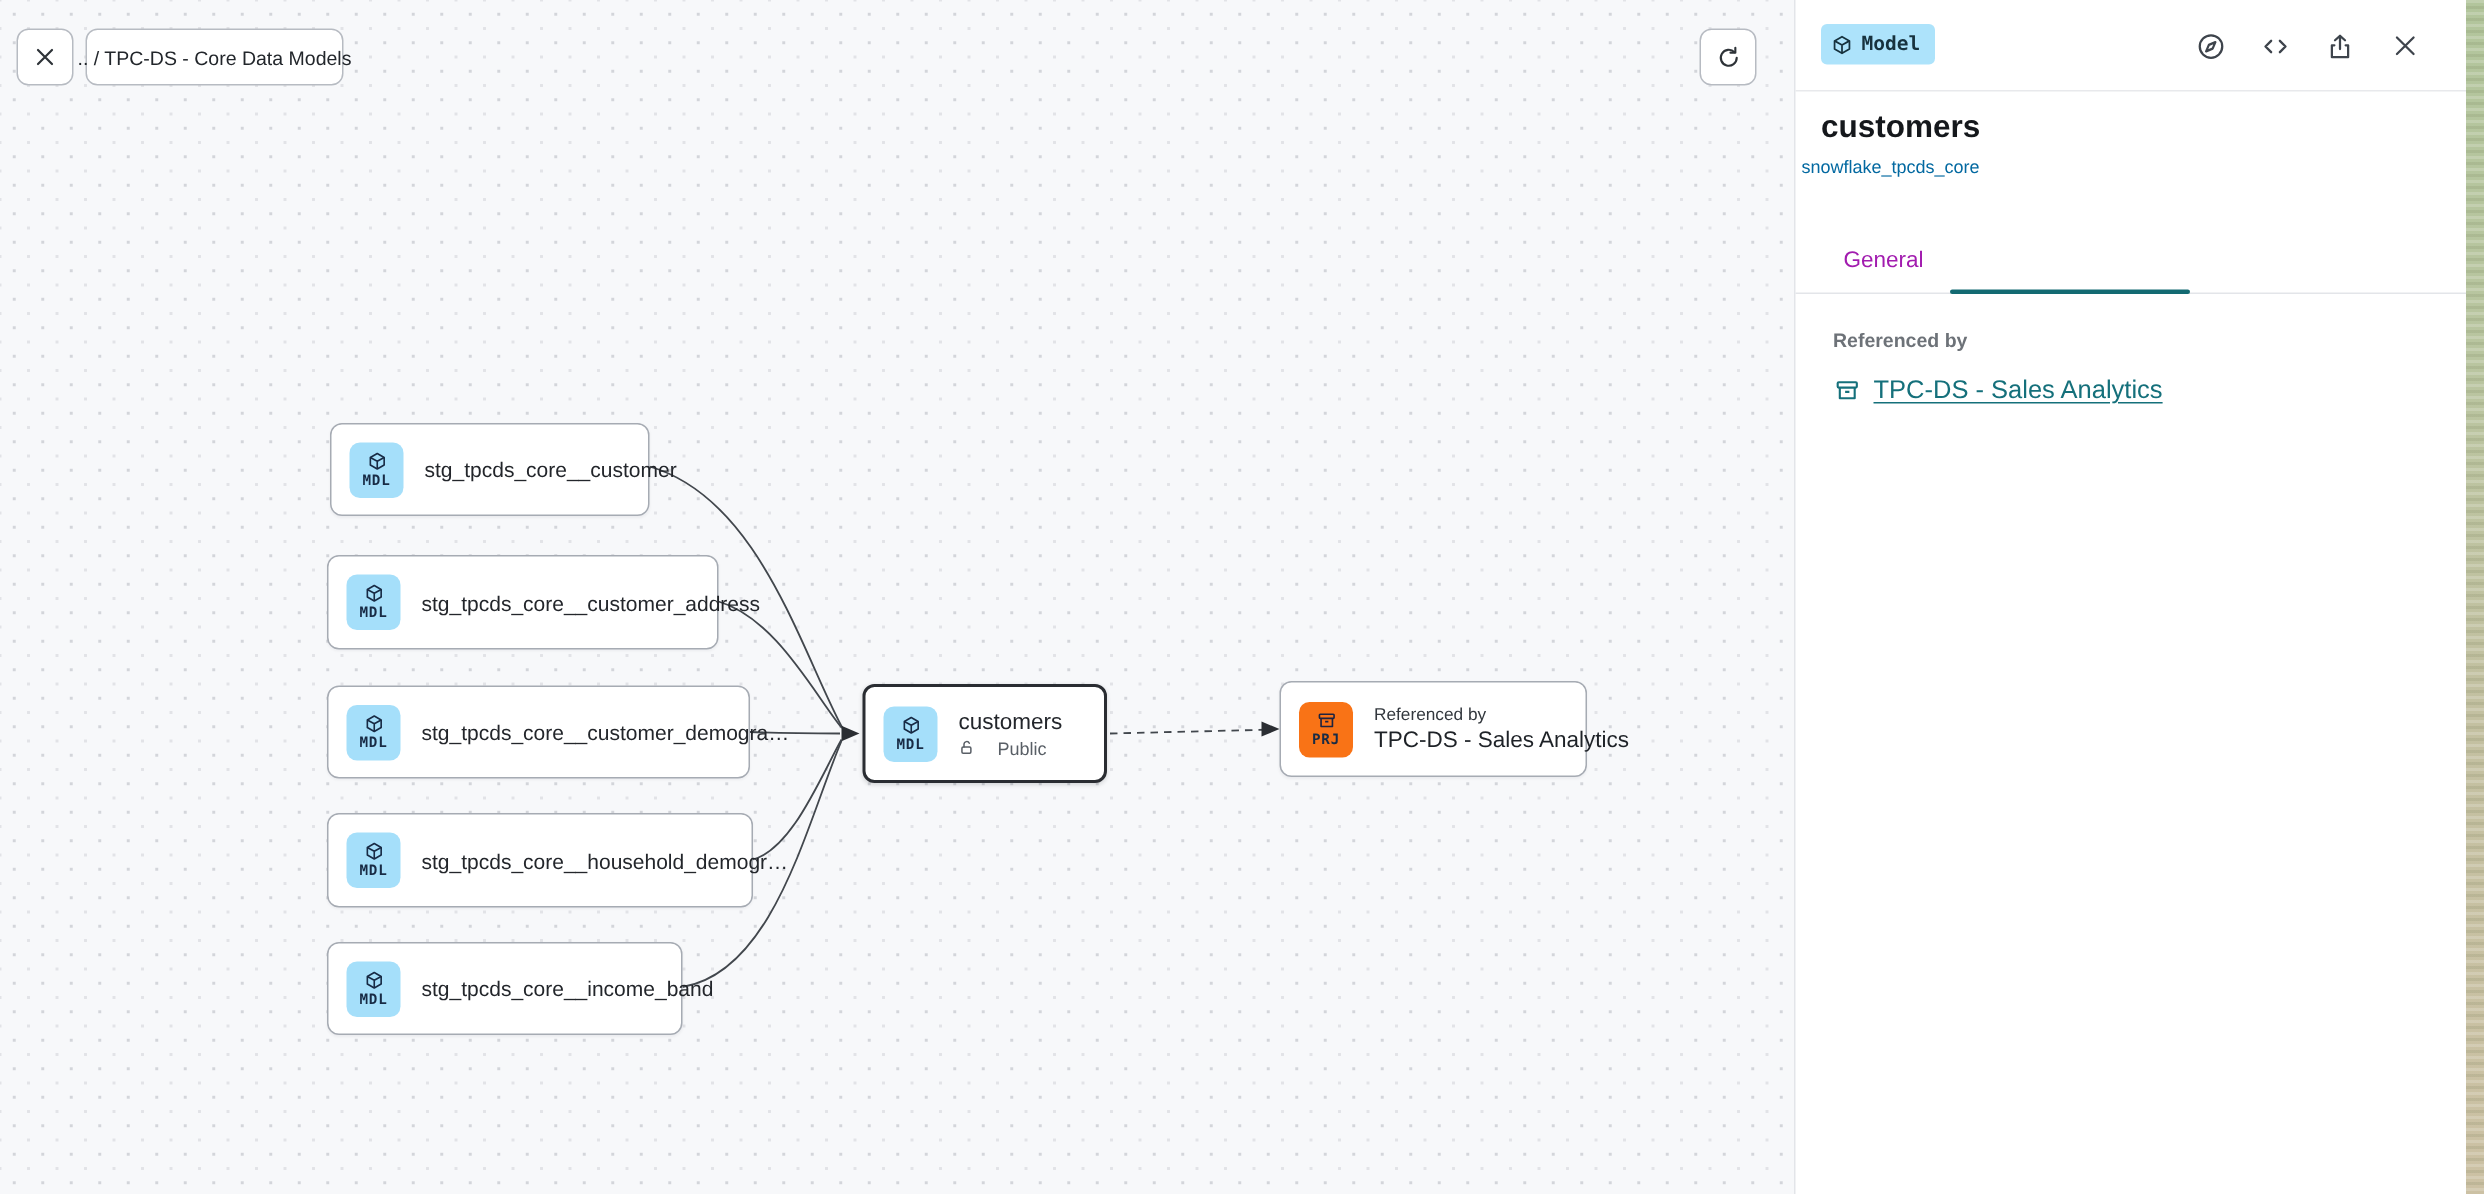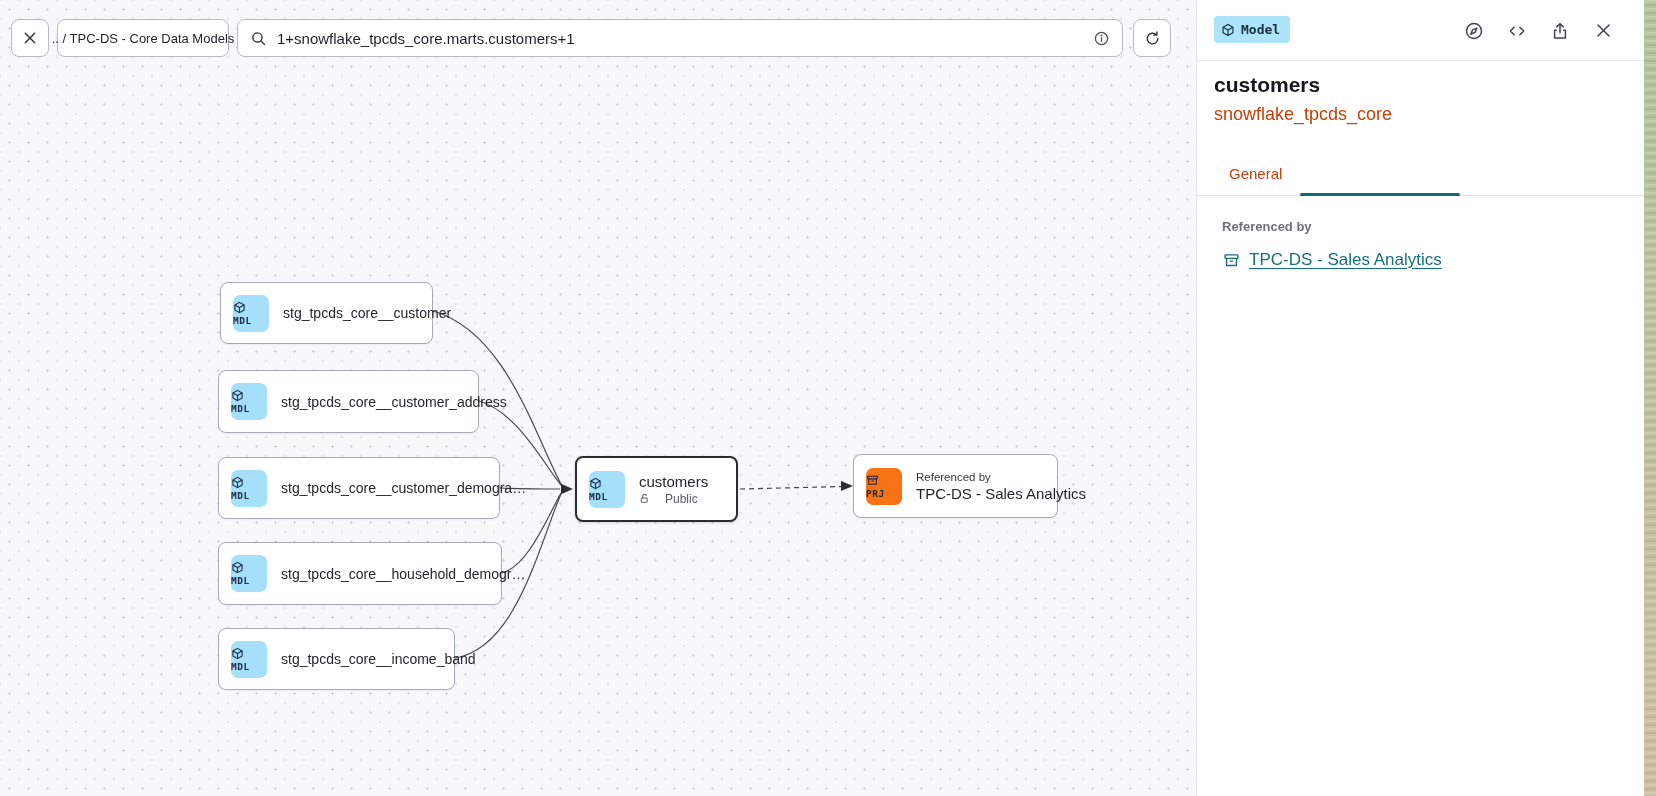--- a/index.html
+++ b/index.html
@@ -40,21 +40,21 @@
 
   
   .node {
     position:absolute; background:#fff; border:1px solid #a6abb3; border-radius:8px;
     display:flex; align-items:center; gap:14px; padding:0 14px 0 12px;
     box-shadow:0 1px 2px rgba(20,24,30,.05); cursor:pointer;
   }
   .node-label { font-size:14px; color:#23262b; white-space:nowrap; }
   .type-chip {
     width:36px; height:37px; border-radius:7px; background:#a5dffa;
-    display:flex; flex-direction:column; justify-content:center;
+    display:flex; flex-direction:column; align-items:center; justify-content:center;
     gap:0; color:#182b45; flex:0 0 auto;
   }
   .type-chip .chip-code {
     font-family:"DejaVu Sans Mono","Liberation Mono",monospace;
     font-size:9.5px; font-weight:bold; letter-spacing:.5px; margin-top:1px;
   }
   .type-chip.prj { background:#f97316; }
   .node.selected { border:2px solid #2a2d32; box-shadow:0 1px 3px rgba(20,24,30,.15); }
   .node .stack { display:flex; flex-direction:column; justify-content:center; gap:2px; }
   .selected .node-label { font-size:15px; font-weight:500; }
@@ -74,25 +74,25 @@
   .model-badge {
     position:absolute; left:17px; top:16px; height:27px; padding:0 10px 0 7px;
     background:#ade3fb; border-radius:4px; display:flex; align-items:center; gap:6px;
     color:#17323e; font-family:"DejaVu Sans Mono","Liberation Mono",monospace;
     font-size:13px; font-weight:bold;
   }
   .header-icons { position:absolute; right:26px; top:0; height:61px; display:flex; align-items:center; gap:13px; }
   .hicon { width:30px; height:30px; display:flex; align-items:center; justify-content:center; cursor:pointer; color:#3e444c; border-radius:6px; }
 
   .panel-title { position:absolute; left:17px; top:73px; font-size:21px; font-weight:bold; color:#15181c; }
-  .panel-subtitle { position:absolute; left:17px; top:104px; font-size:18px; color:#c2410c; }
+  .panel-subtitle { position:absolute; left:4px; top:104px; font-size:12px; color:#0369a1; }
 
   .tabs { position:absolute; left:0; top:150px; width:100%; height:46px; }
   .tab { position:absolute; top:0; height:46px; display:flex; align-items:center; gap:8px; cursor:pointer; font-size:15px; }
-  .tab.general { left:32px; color:#c2410c; }
+  .tab.general { left:32px; color:#a21caf; }
   .tab.relationships { left:124px; color:#187179; font-weight:bold; }
   .count-badge {
     min-width:25px; height:24px; border-radius:12px; background:#0f6b6e; color:#fff;
     font-size:12px; font-weight:bold; display:flex; align-items:center; justify-content:center;
     padding:0 6px;
   }
   .tabs-divider { position:absolute; left:0; top:195px; width:100%; height:1px; background:#e3e5e9; }
   .tab-underline { position:absolute; left:103px; top:193px; width:160px; height:3px; background:#136a72; border-radius:2px; }
 
   .section-label { position:absolute; left:25px; top:219px; font-size:13px; font-weight:bold; color:#6d7278; }
@@ -218,32 +218,20 @@
   </div>
 
   <div class="tbtn close-btn">
     <svg class="icon" width="16" height="16" viewBox="0 0 24 24" fill="none" stroke="#2e3338" stroke-width="2.2" stroke-linecap="round">
         <path d="M5 5l14 14M19 5L5 19"></path>
       </svg>
   </div>
   <div class="tbtn crumb-btn">
     <span>.. / TPC-DS - Core Data Models</span>
   </div>
-  <div class="search-box">
-    <svg class="icon" width="17" height="17" viewBox="0 0 24 24" fill="none" stroke="#3b4046" stroke-width="2" stroke-linecap="round">
-        <circle cx="10.5" cy="10.5" r="6.5"></circle>
-        <path d="M15.5 15.5L20.5 20.5"></path>
-      </svg>
-    <input type="text" value="1+snowflake_tpcds_core.marts.customers+1" style="">
-    <svg class="icon" width="17" height="17" viewBox="0 0 24 24" fill="none" stroke="#4c5158" stroke-width="1.8" stroke-linecap="round">
-        <circle cx="12" cy="12" r="8.6"></circle>
-        <path d="M12 11v5.3"></path>
-        <circle cx="12" cy="7.8" r="0.6" fill="#4c5158"></circle>
-      </svg>
-  </div>
   <div class="tbtn refresh-btn">
     <svg class="icon" width="17" height="17" viewBox="0 0 24 24" fill="none" stroke="#2e3338" stroke-width="2" stroke-linecap="round" stroke-linejoin="round">
         <path d="M19.5 12a7.5 7.5 0 1 1-2.1-5.2"></path>
         <polyline points="18.2 2.6 18.2 7.2 13.6 7.2"></polyline>
       </svg>
   </div>
 </div>
 
 <div class="panel">
 

